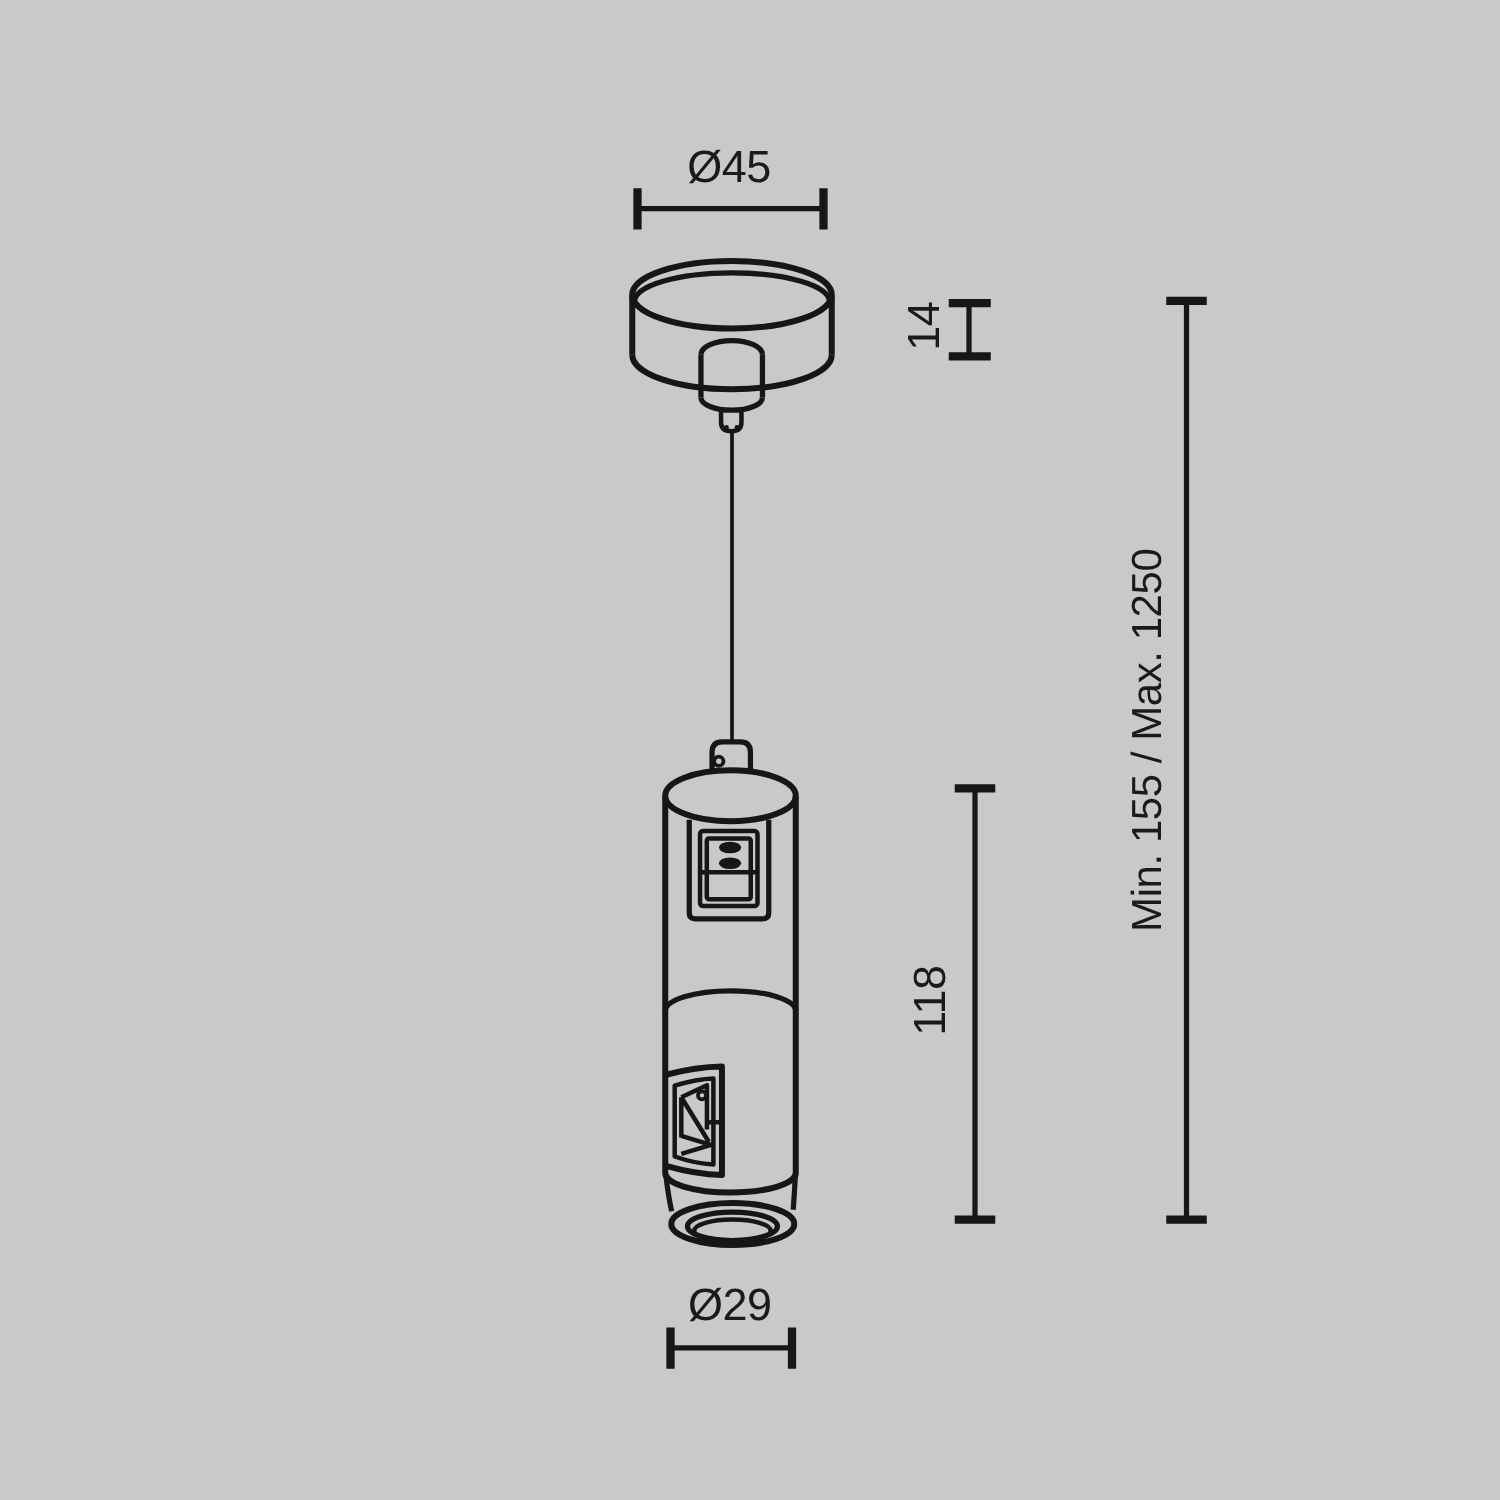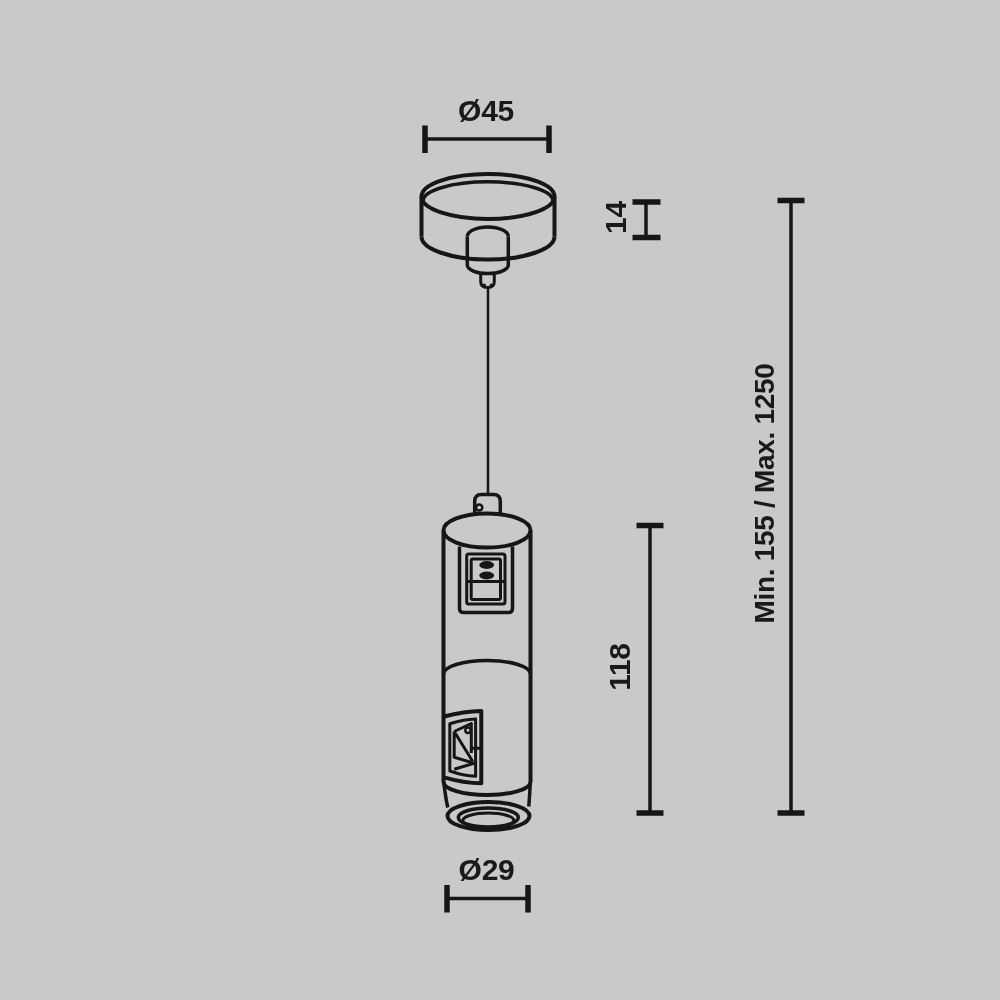--- a/index.html
+++ b/index.html
@@ -9,21 +9,20 @@
     height: 1000px;
     background: #c9c9c9;
     font-family: "Liberation Sans", sans-serif;
   }
   .canvas {
     position: relative;
     width: 1000px;
     height: 1000px;
     background: #c9c9c9;
     overflow: hidden;
-    font-weight: bold;
   }
   svg { display: block; }
   svg * { vector-effect: none; }
   .ln { fill: none; stroke: #161616; stroke-linejoin: round; }
   .s4  { stroke-width: 4; }
   .s35 { stroke-width: 3.5; }
   .s3  { stroke-width: 3; }
   .s25 { stroke-width: 2.5; }
   .dimline { stroke-width: 3.5; }
   .tick { stroke-width: 5.5; }

